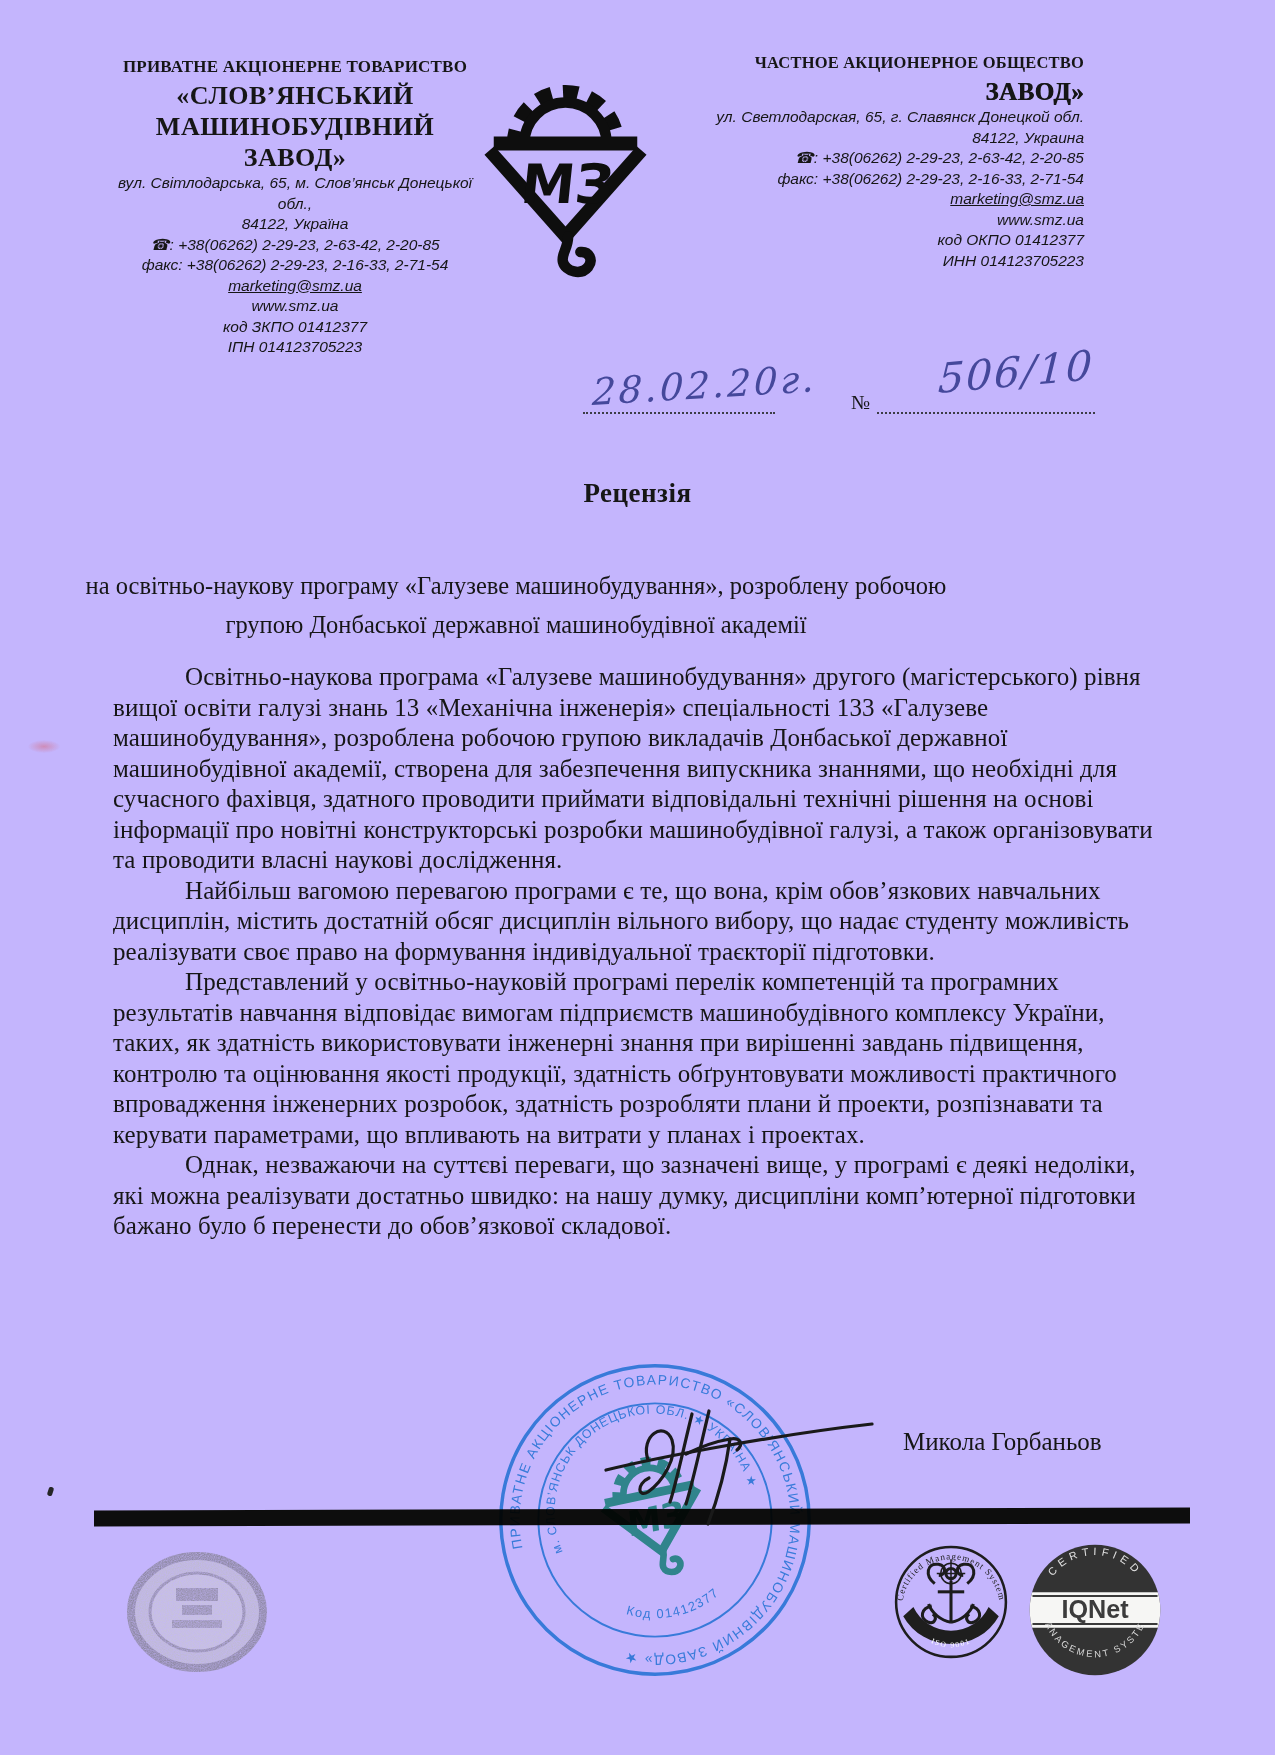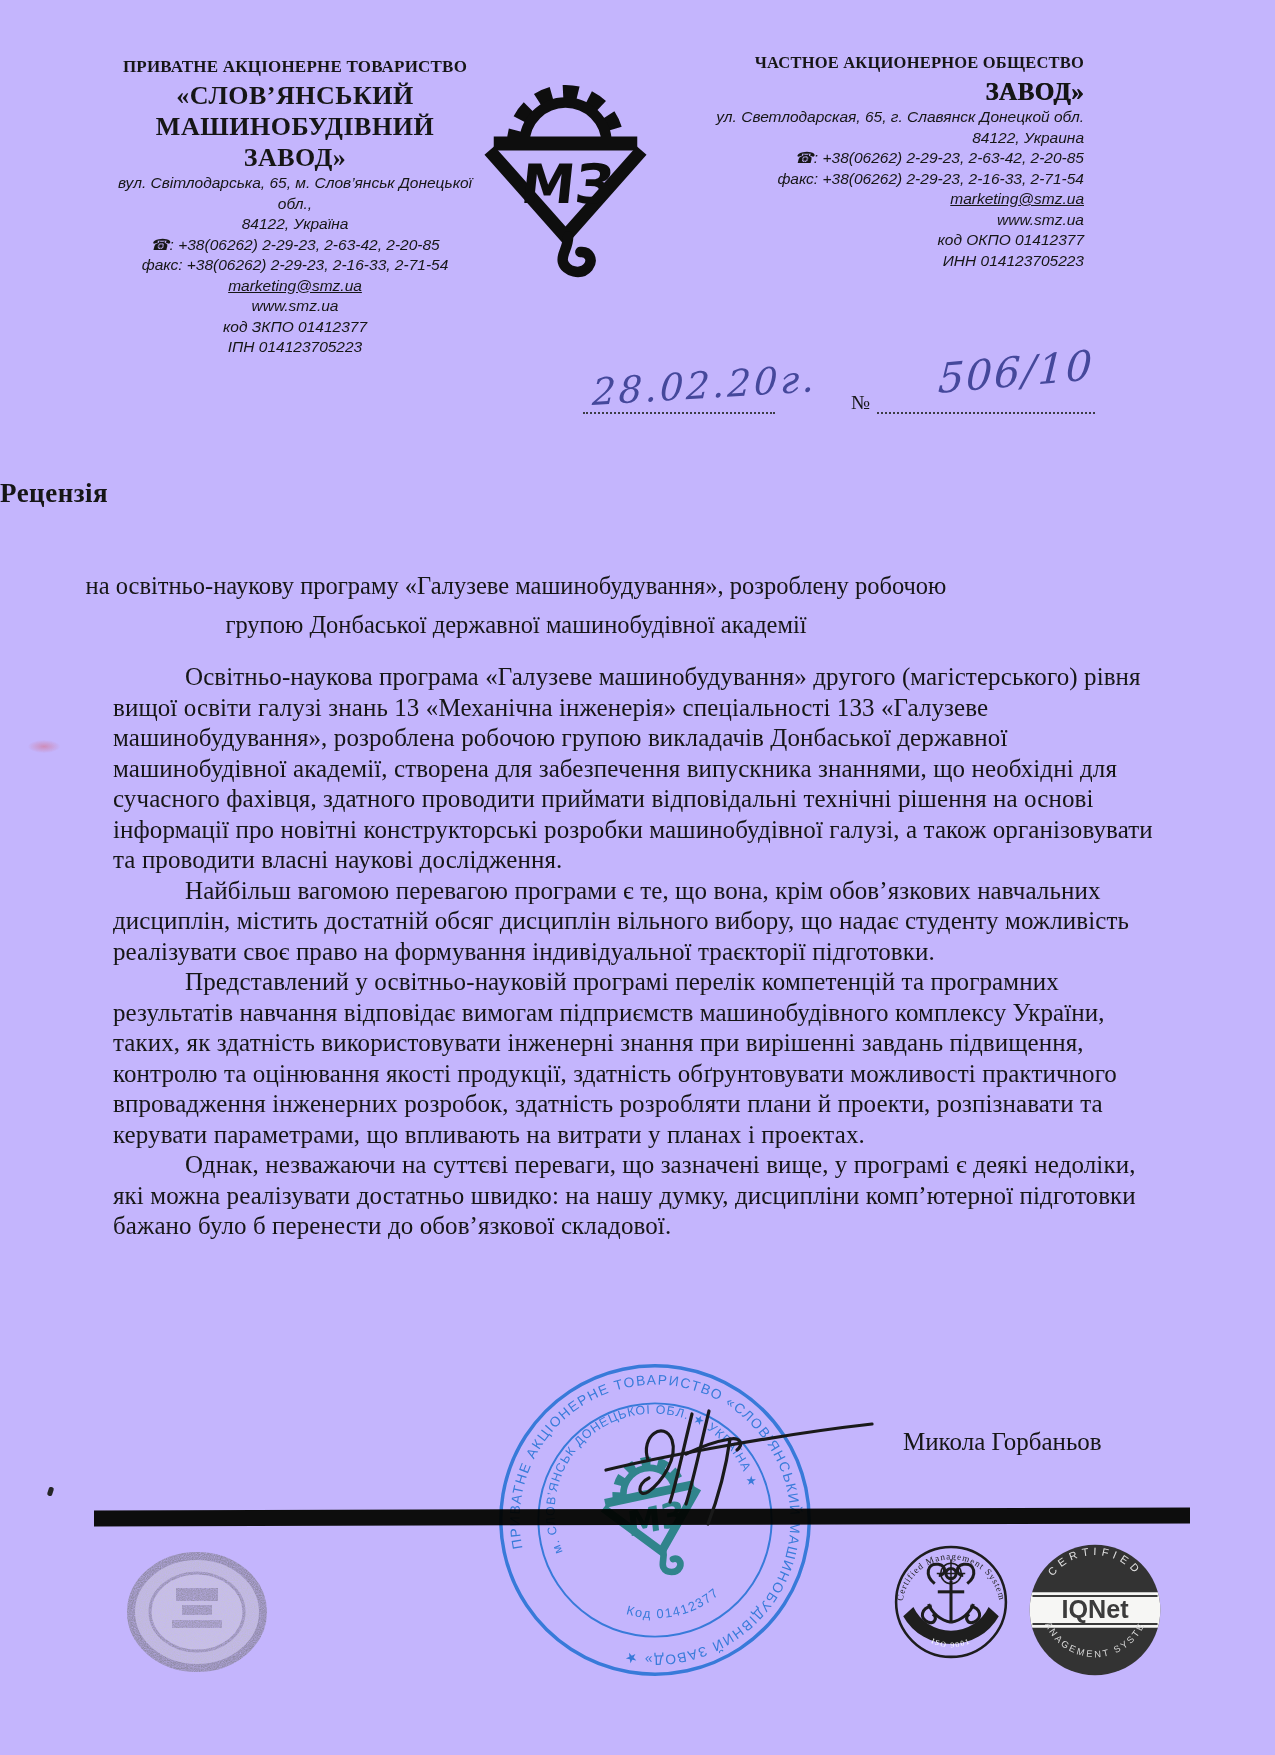--- a/index.html
+++ b/index.html
@@ -24,21 +24,21 @@
   .dot-date { left:583px; top:412px; width:192px; }
   .dot-num  { left:877px; top:412px; width:218px; }
   .no-label { position:absolute; left:851px; top:391px; font-size:20px; }
   .handwriting {
     position:absolute; font-family:"DejaVu Serif", serif; font-style:italic;
     color:#45489b; white-space:nowrap;
   }
   .hw-date { left:592px; top:364px; font-size:37px; letter-spacing:3px; transform:rotate(-3.5deg) skewX(-6deg); }
   .hw-num  { left:938px; top:348px; font-size:41px; letter-spacing:2px; transform:rotate(-5deg) skewX(-8deg); }
   
-  .title { position:absolute; left:0; top:478px; width:1275px; 
+  .title { position:absolute; left:0; top:478px; width:1275px; text-align:center;
            font-size:27px; font-weight:bold; letter-spacing:0.5px; }
   .subtitle { position:absolute; left:0; top:566px; width:1032px; text-align:center;
               font-size:24.5px; line-height:39px; }
   .body-text { position:absolute; left:113px; top:662px; width:1056px;
                font-size:25px; line-height:30.5px; letter-spacing:0.1px; }
   .body-text p { margin:0; text-indent:72px; }
   .sig-lines { position:absolute; left:163px; top:1396px; font-size:25px; line-height:41px; }
   .sig-line1 { padding-left:27px; }
   .sig-name  { position:absolute; left:903px; top:1428px; font-size:25px; }
   

